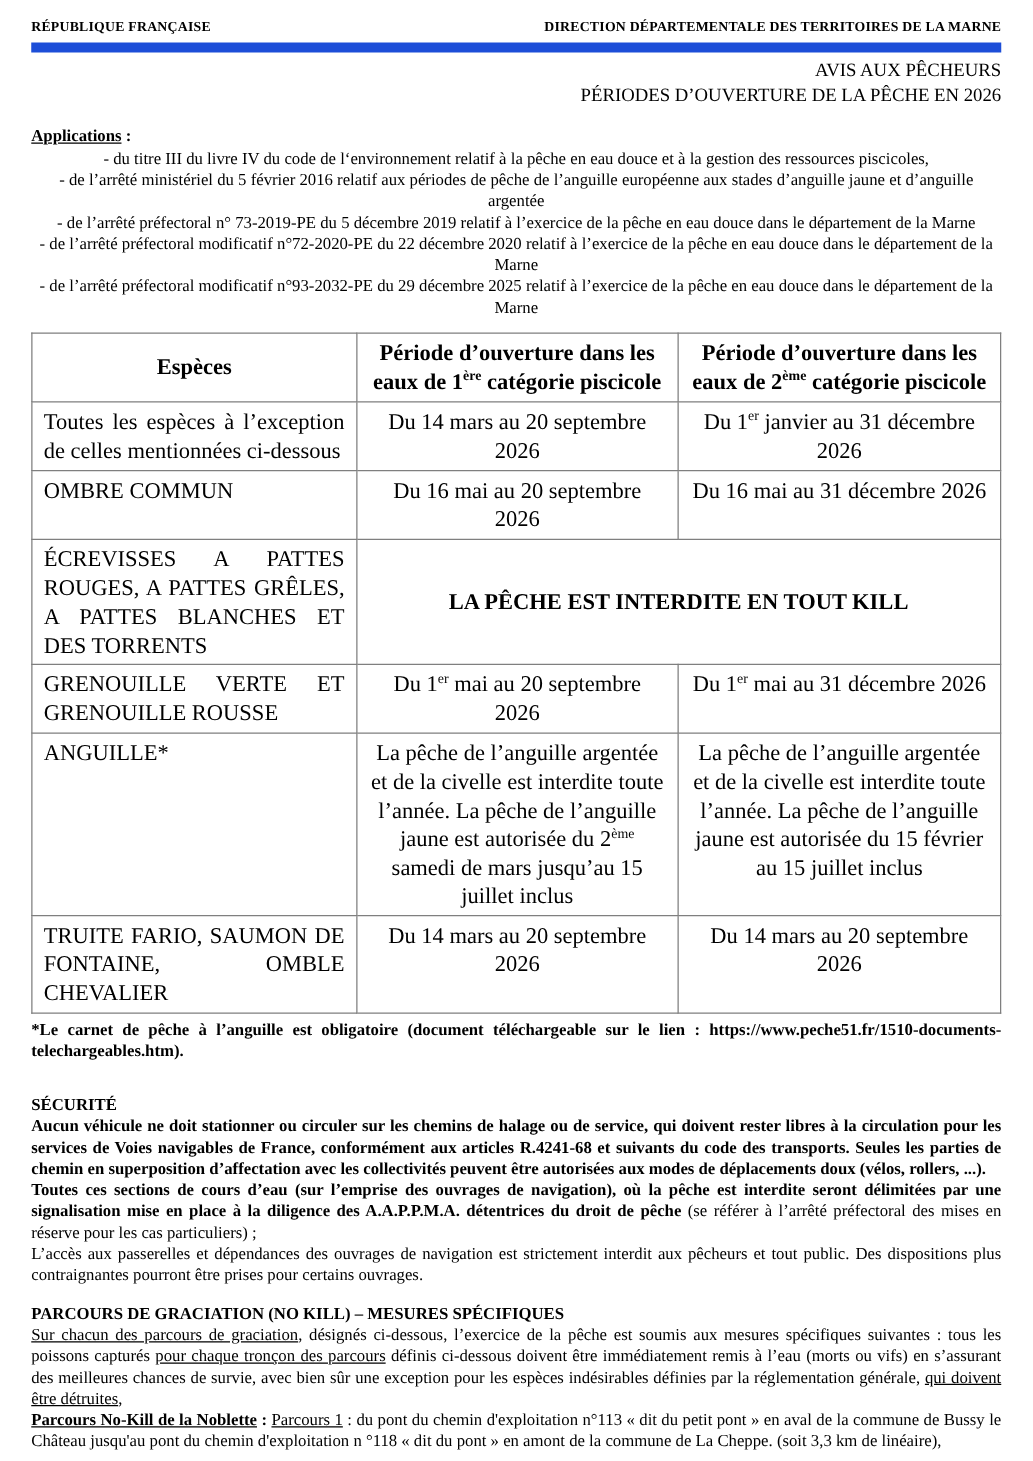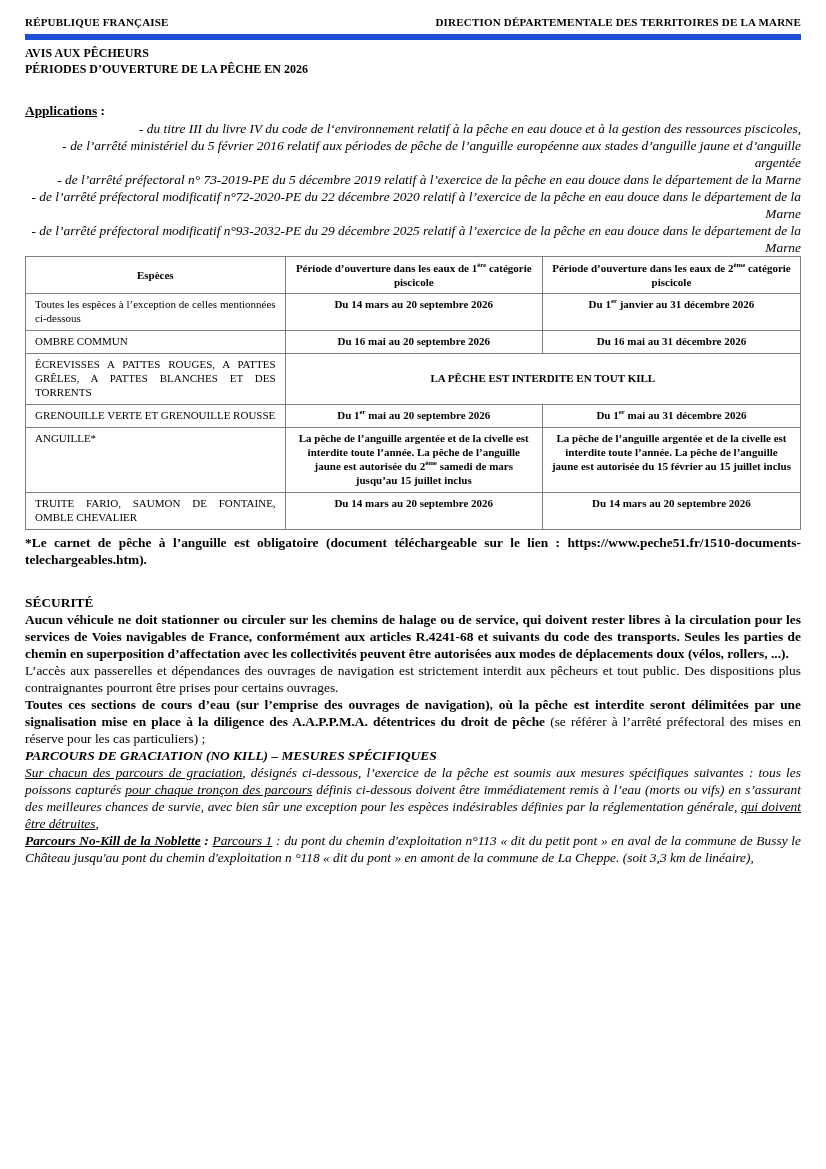--- a/index.html
+++ b/index.html
@@ -9,53 +9,53 @@
     color: #000;
     font-family: "Liberation Serif", serif;
     font-size: 13.4px;
     line-height: 1.27;
   }
   .page { padding: 16px 25px 0 25px; }
 
   .doc-header {
     display: flex; justify-content: space-between; align-items: flex-end;
     font-weight: bold; font-size: 11px; letter-spacing: 0.2px;
-    border-bottom: 6px solid #1d4ed8; padding-bottom: 4px;
+    border-bottom: 8px solid #1d4ed8; padding-bottom: 4px;
   }
 
   .doc-title {
-    text-align: left; font-weight: bold; font-size: 12px; line-height: 1.32;
+    text-align: right; font-weight: normal; font-size: 15px; line-height: 1.32;
     margin-top: 6px;
   }
 
-  .applications { margin-top: 24px; }
+  .applications { margin-top: 12px; }
   .app-heading { margin-bottom: 1px; }
-  .app-item { text-align: right; font-style: italic; }
+  .app-item { text-align: center; }
 
   table.species-table {
-    width: 100%; border-collapse: collapse; margin-top: 0;
-    font-size: 11px;
+    width: 100%; border-collapse: collapse; margin-top: 12px;
+    font-size: 18px;
   }
   th, td { border: 1px solid #7f7f7f; padding: 4px 9px; }
   th { font-weight: bold; text-align: center; vertical-align: middle; line-height: 1.3; }
   td { vertical-align: top; }
   td.species { text-align: justify; }
-  td.period { text-align: center; font-weight: bold; }
+  td.period { text-align: center; font-weight: normal; }
   td.merged { vertical-align: middle; text-align: center; font-weight: bold; }
 
   sup { font-size: 0.62em; line-height: 0; }
 
   .footnote {
     font-weight: bold; text-align: justify; margin-top: 4px;
     overflow-wrap: break-word;
   }
 
   .section-title { text-align: left; font-weight: bold; }
   .section.security { margin-top: 26px; }
-  .section.graciation { margin-top: 0; font-style: italic; }
+  .section.graciation { margin-top: 14px; }
   p.justify { text-align: justify; }
 </style>
 </head>
 <body>
 
 <div class="page">
 
   <div class="doc-header">
     <span>RÉPUBLIQUE FRANÇAISE</span>
     <span>DIRECTION DÉPARTEMENTALE DES TERRITOIRES DE LA MARNE</span>
@@ -119,22 +119,22 @@
         <td class="period">Du 14 mars au 20 septembre 2026</td>
       </tr>
     </tbody>
   </table>
 
   <p class="footnote">*Le carnet de pêche à l’anguille est obligatoire (document téléchargeable sur le lien : https://www.peche51.fr/1510-documents-telechargeables.htm).</p>
 
   <div class="section security">
     <div class="section-title">SÉCURITÉ</div>
     <p class="justify"><b>Aucun véhicule ne doit stationner ou circuler sur les chemins de halage ou de service, qui doivent rester libres à la circulation pour les services de Voies navigables de France, conformément aux articles R.4241-68 et suivants du code des transports. Seules les parties de chemin en superposition d’affectation avec les collectivités peuvent être autorisées aux modes de déplacements doux (vélos, rollers, ...).</b></p>
+    <p class="justify"><b>Toutes ces sections de cours d’eau (sur l’emprise des ouvrages de navigation), où la pêche est interdite seront délimitées par une signalisation mise en place à la diligence des A.A.P.P.M.A. détentrices du droit de pêche </b>(se référer à l’arrêté préfectoral des mises en réserve pour les cas particuliers) ;</p>
     <p class="justify">L’accès aux passerelles et dépendances des ouvrages de navigation est strictement interdit aux pêcheurs et tout public. Des dispositions plus contraignantes pourront être prises pour certains ouvrages.</p>
-    <p class="justify"><b>Toutes ces sections de cours d’eau (sur l’emprise des ouvrages de navigation), où la pêche est interdite seront délimitées par une signalisation mise en place à la diligence des A.A.P.P.M.A. détentrices du droit de pêche </b>(se référer à l’arrêté préfectoral des mises en réserve pour les cas particuliers) ;</p>
   </div>
 
   <div class="section graciation">
     <div class="section-title">PARCOURS DE GRACIATION (NO KILL) – MESURES SPÉCIFIQUES</div>
     <p class="justify"><u>Sur chacun des parcours de graciation</u>, désignés ci-dessous, l’exercice de la pêche est soumis aux mesures spécifiques suivantes : tous les poissons capturés <u>pour chaque tronçon des parcours</u> définis ci-dessous doivent être immédiatement remis à l’eau (morts ou vifs) en s’assurant des meilleures chances de survie, avec bien sûr une exception pour les espèces indésirables définies par la réglementation générale, <u>qui doivent être détruites</u>,</p>
     <p class="justify"><b><u>Parcours No-Kill de la Noblette</u></b><b> : </b><u>Parcours 1</u> : du pont du chemin d'exploitation n°113 « dit du petit pont » en aval de la commune de Bussy le Château jusqu'au pont du chemin d'exploitation n °118 « dit du pont » en amont de la commune de La Cheppe. (soit 3,3 km de linéaire),</p>
   </div>
 
 </div>
 

